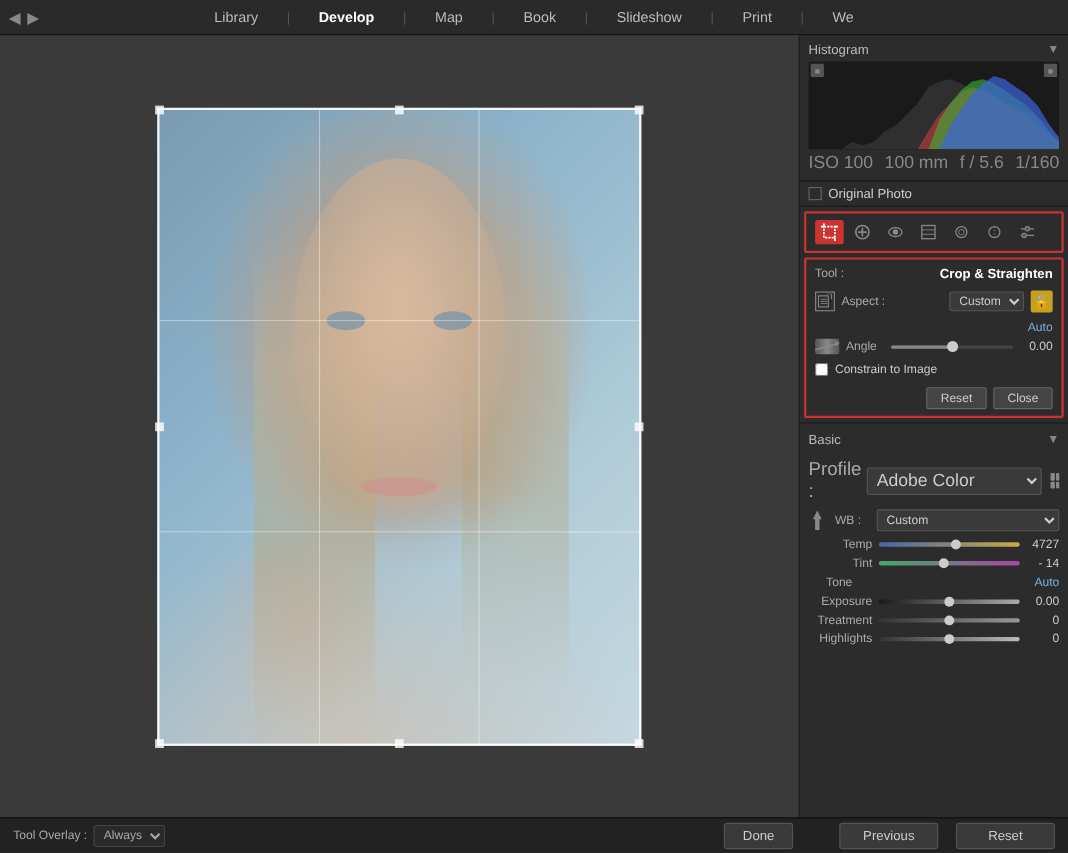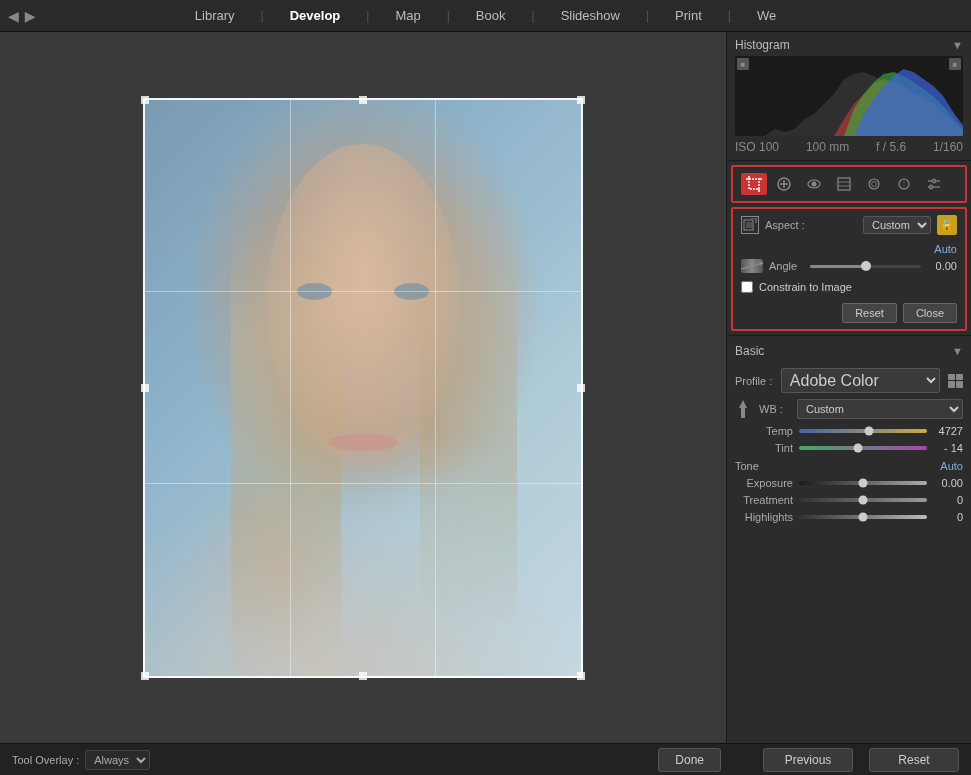--- a/index.html
+++ b/index.html
@@ -174,21 +174,21 @@
       justify-content: center;
       color: #888;
     }
     .hist-left { left: 2px; }
     .hist-right { right: 2px; }
 
     .hist-meta {
       display: flex;
       justify-content: space-between;
       margin-top: 4px;
-      font-size: 12px;
+      font-size: 16px;
       color: #888;
     }
 
     
     .original-photo-row {
       display: flex;
       align-items: center;
       padding: 4px 8px;
       gap: 6px;
       border-bottom: 1px solid #1a1a1a;
@@ -428,21 +428,21 @@
     }
 
     .profile-row {
       display: flex;
       align-items: center;
       gap: 8px;
       margin: 6px 0;
     }
     .profile-label {
       color: #aaa;
-      font-size: 11px;
+      font-size: 17px;
       width: 45px;
     }
     .profile-select {
       flex: 1;
       background: #3a3a3a;
       border: 1px solid #555;
       color: #ccc;
       font-size: 16px;
       padding: 2px 4px;
       border-radius: 2px;
@@ -530,21 +530,21 @@
       color: #ccc;
       font-size: 11px;
       width: 30px;
       text-align: right;
     }
 
     .tone-row {
       display: flex;
       align-items: flex-end;
       justify-content: space-between;
-      margin: 6px 0 4px 0;
+      margin: 6px 0 4px 16px;
     }
     .tone-label {
       color: #aaa;
       font-size: 11px;
     }
     .tone-auto {
       color: #7ab0e0;
       font-size: 11px;
       cursor: pointer;
     }
@@ -701,20 +701,24 @@
         </svg>
       </div>
       <div class="hist-meta">
         <span>ISO 100</span>
         <span>100 mm</span>
         <span>f / 5.6</span>
         <span>1/160</span>
       </div>
     </div>
 
+    <div class="original-photo-row">
+      <div class="checkbox-small"></div>
+      <span>Original Photo</span>
+    </div>
 
     <div class="tool-icons-row">
 
       <div class="tool-icon active" title="Crop &amp; Straighten">
         <svg width="16" height="16" viewBox="0 0 16 16" fill="none">
           <rect x="3" y="3" width="10" height="10" stroke="white" stroke-width="1.5" fill="none" stroke-dasharray="2,1"></rect>
           <line x1="0" y1="3" x2="3" y2="3" stroke="white" stroke-width="1.5"></line>
           <line x1="13" y1="3" x2="16" y2="3" stroke="white" stroke-width="1.5"></line>
           <line x1="3" y1="0" x2="3" y2="3" stroke="white" stroke-width="1.5"></line>
           <line x1="13" y1="13" x2="13" y2="16" stroke="white" stroke-width="1.5"></line>
@@ -763,20 +767,24 @@
           <line x1="2" y1="5" x2="14" y2="5" stroke="#888" stroke-width="1.2"></line>
           <circle cx="8" cy="5" r="2" stroke="#888" stroke-width="1" fill="#555"></circle>
           <line x1="2" y1="11" x2="14" y2="11" stroke="#888" stroke-width="1.2"></line>
           <circle cx="5" cy="11" r="2" stroke="#888" stroke-width="1" fill="#555"></circle>
         </svg>
       </div>
     </div>
 
     <div class="crop-section">
 
+      <div class="crop-tool-label">
+        <span class="tool-label-text">Tool :</span>
+        <span class="tool-name-text">Crop &amp; Straighten</span>
+      </div>
 
       <div class="aspect-row">
         <div class="aspect-icon">
           <svg width="14" height="14" viewBox="0 0 14 14">
             <rect x="1" y="2" width="9" height="10" stroke="#888" stroke-width="1" fill="none"></rect>
             <line x1="3" y1="5" x2="9" y2="5" stroke="#888" stroke-width="0.8"></line>
             <line x1="3" y1="7" x2="9" y2="7" stroke="#888" stroke-width="0.8"></line>
             <line x1="3" y1="9" x2="9" y2="9" stroke="#888" stroke-width="0.8"></line>
             <line x1="8" y1="0" x2="13" y2="0" stroke="#888" stroke-width="1"></line>
             <line x1="13" y1="0" x2="13" y2="5" stroke="#888" stroke-width="1"></line>

